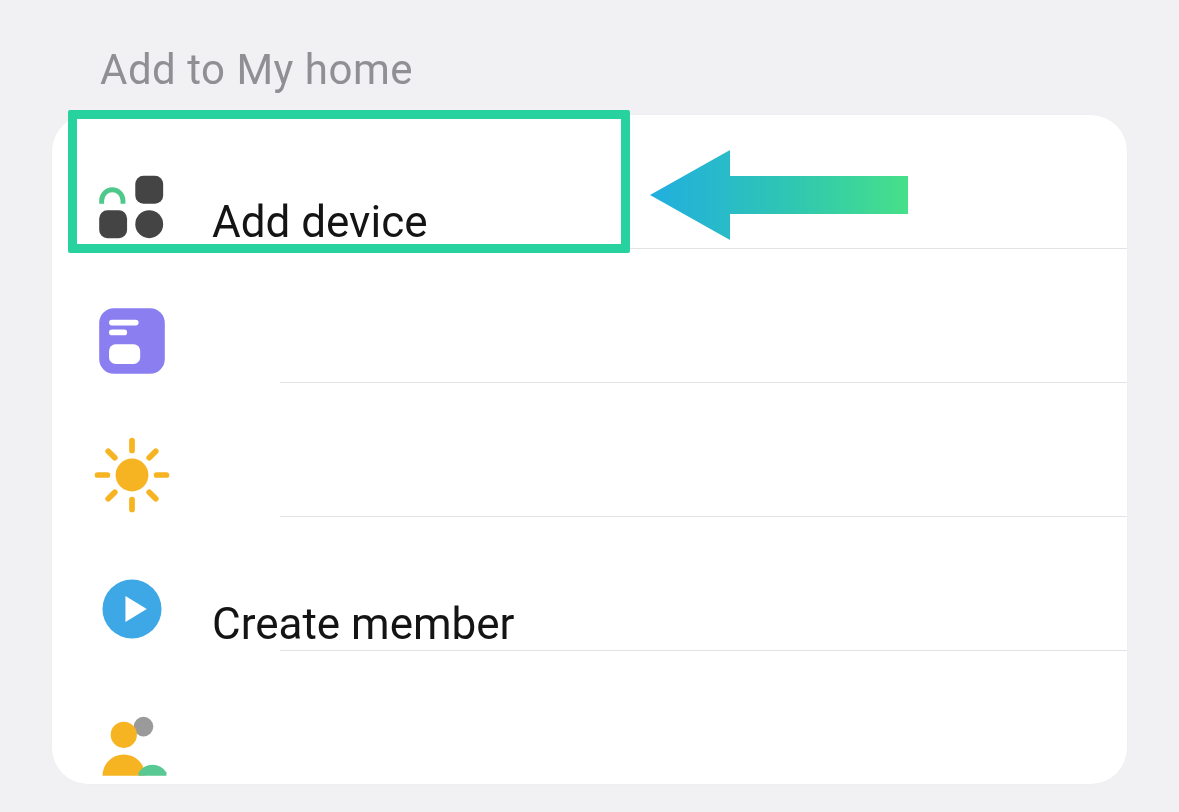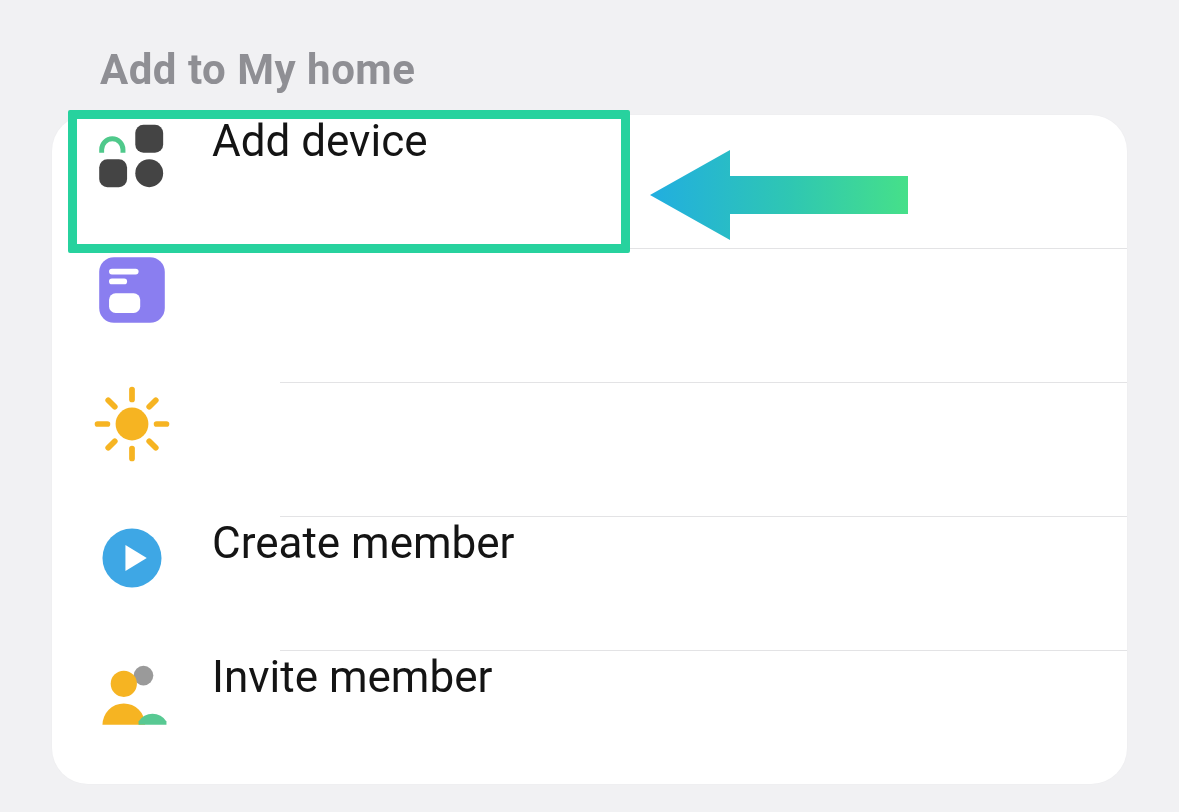--- a/index.html
+++ b/index.html
@@ -16,34 +16,33 @@
     width: 100%;
     height: 100%;
   }
   .section-title {
     position: absolute;
     left: 100px;
     top: 45px;
     font-size: 42px;
     color: #8f8f94;
     letter-spacing: 0.5px;
-    font-weight: bold;
   }
   .card {
     position: absolute;
     left: 52px;
     top: 115px;
     width: 1075px;
     background: #ffffff;
     border-radius: 36px;
     box-shadow: 0 0 2px rgba(0,0,0,0.03);
   }
   .row {
     display: flex;
-    align-items: flex-start;
+    align-items: flex-end;
     height: 133px;
     position: relative;
   }
   .row .icon-slot {
     width: 160px;
     display: flex;
     align-items: center;
     justify-content: center;
   }
   .row .label {
@@ -162,21 +161,20 @@
 
           <circle cx="64" cy="30" r="12" fill="#9a9a9a"></circle>
 
           <circle cx="40" cy="40" r="16" fill="#f6b422"></circle>
 
           <path d="M14 90 A26 26 0 0 1 66 90 Z" fill="#f6b422"></path>
 
           <path d="M58 86 A20 20 0 0 1 92 86 L92 90 L58 90 Z" fill="#58c993"></path>
         </svg>
       </div>
-      <div class="label">Invite member</div>
     </div>
 
   </div>
 
   <div class="highlight-box"></div>
 
   <div class="arrow-annotation">
     <svg viewBox="0 0 258 90" width="258" height="90">
       <defs>
         <linearGradient id="arrowGrad" x1="0%" y1="0%" x2="100%" y2="0%">

